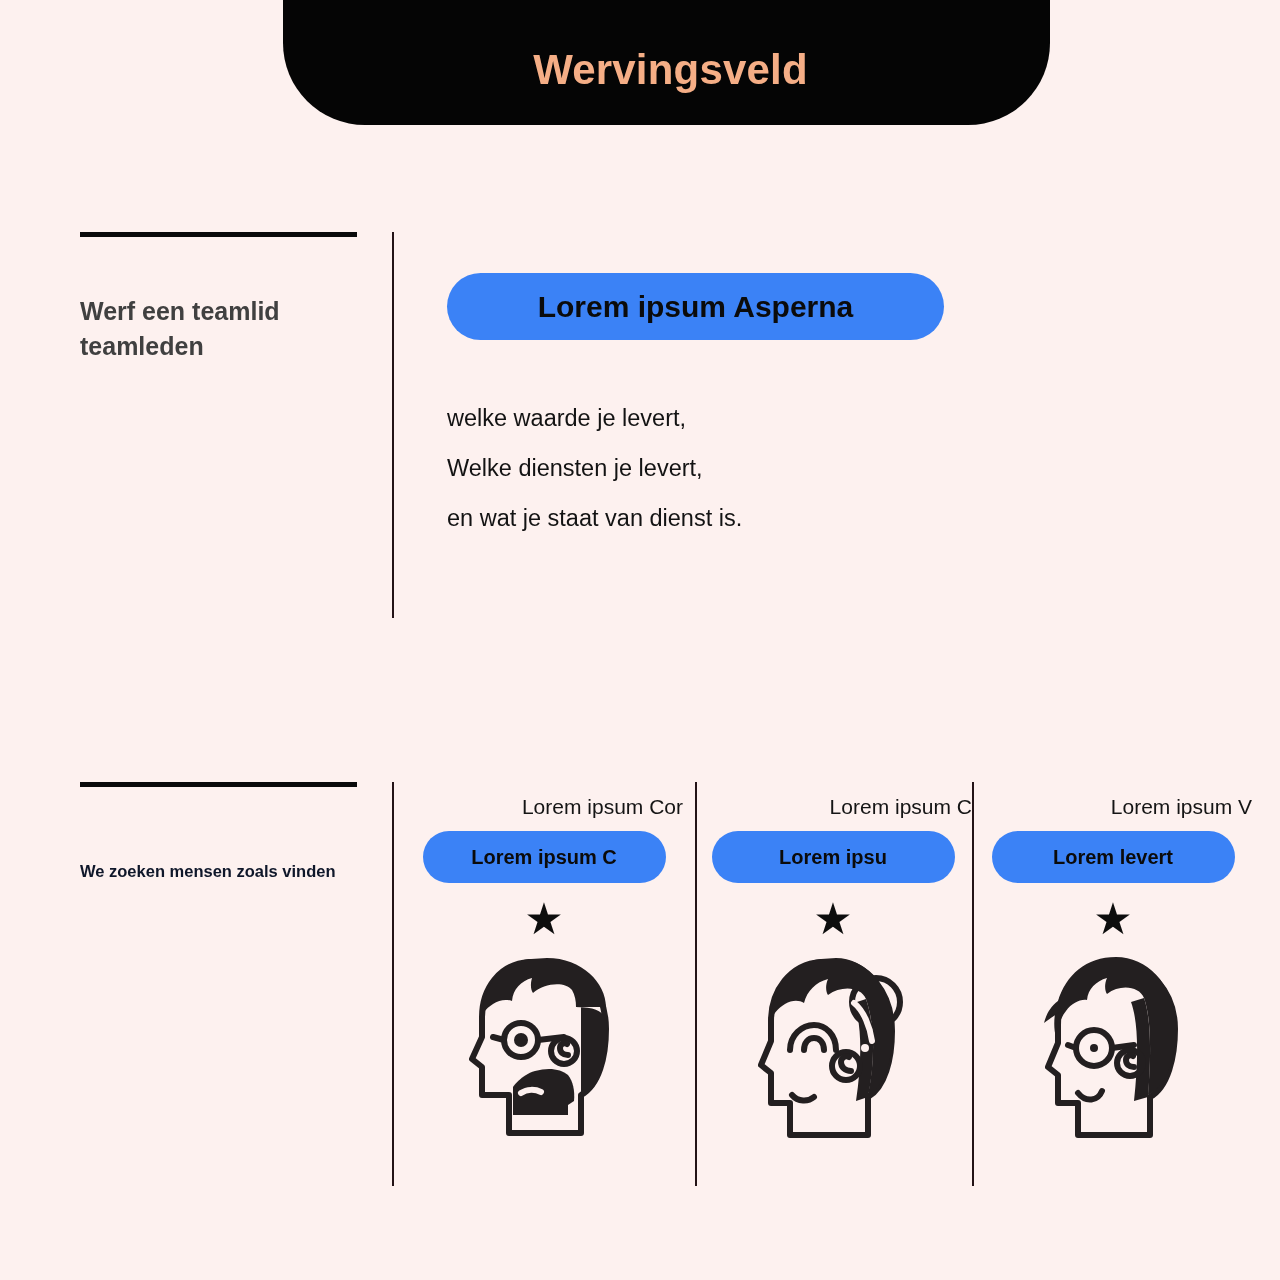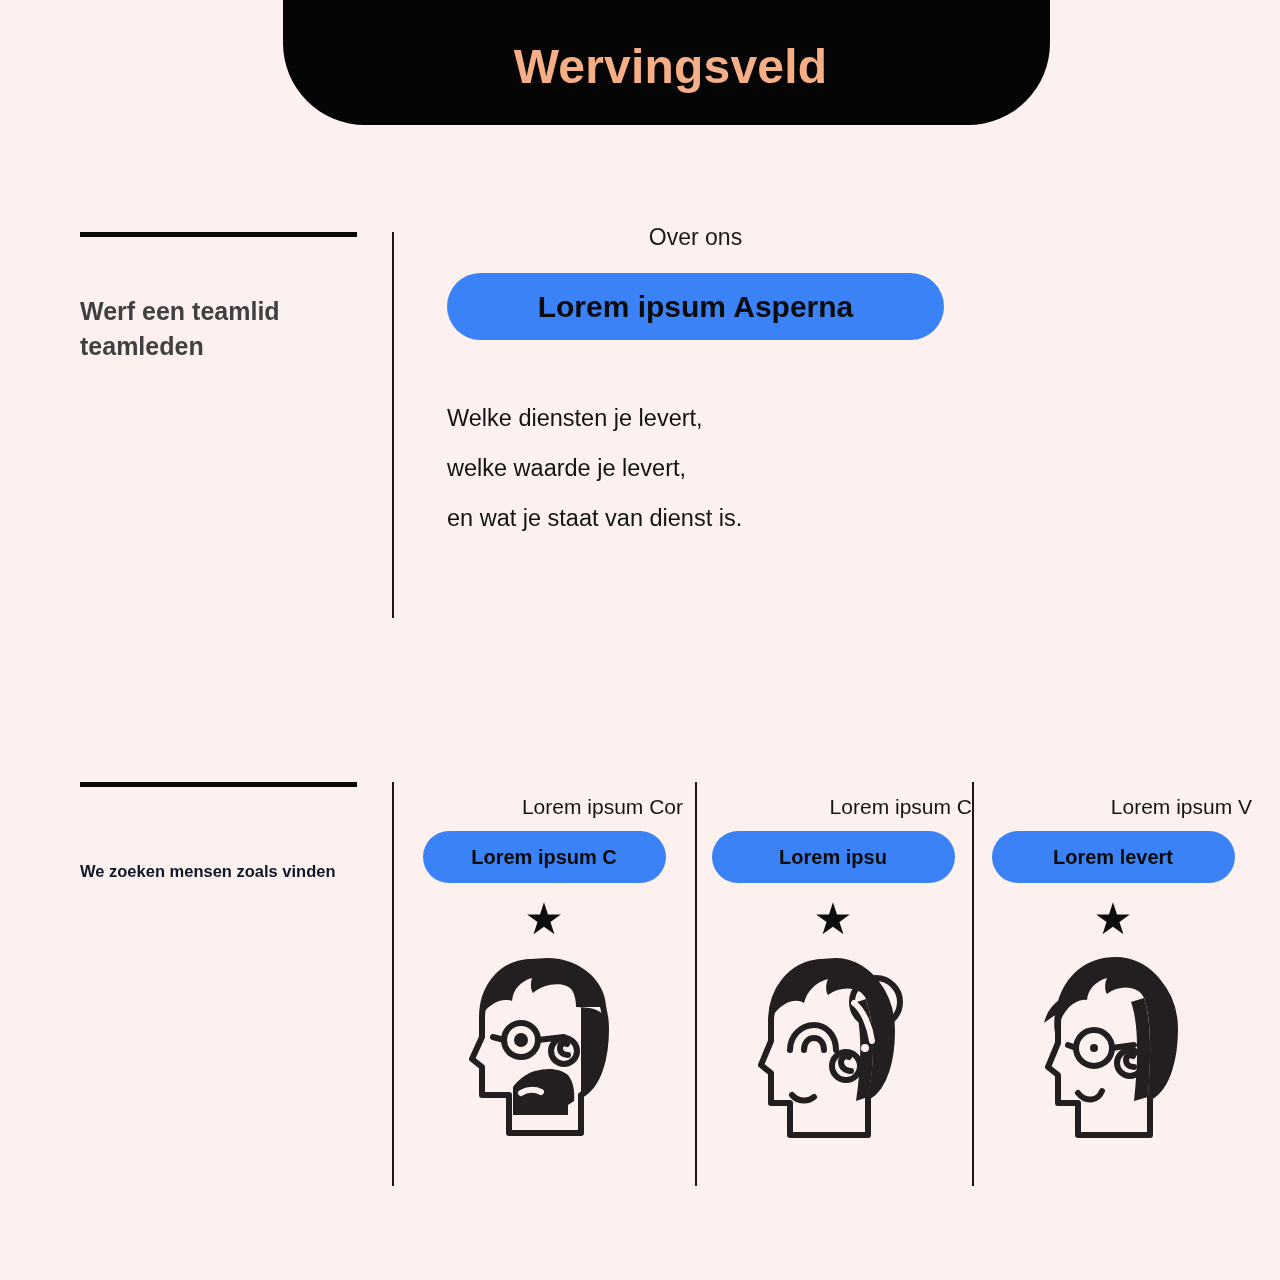--- a/index.html
+++ b/index.html
@@ -26,21 +26,21 @@
     background: #050505;
     border-radius: 0 0 82px 82px;
     display: flex;
     align-items: flex-end;
     justify-content: center;
     box-sizing: border-box;
     padding-bottom: 34px;
   }
   .header-title {
     color: #F5AE86;
-    font-size: 48px;
+    font-size: 42px;
     font-weight: bold;
     letter-spacing: 0.2px;
     line-height: 1;
     margin-left: 8px;
   }
 
   
   .section-top {
     position: absolute;
     left: 0;
@@ -190,29 +190,28 @@
 </div>
 
 <div class="section-top">
 
   <div class="rule rule-top"></div>
 
   <div class="side-heading">Werf een teamlid teamleden</div>
 
   <div class="vline vline-top"></div>
 
-  <div class="overons-label">Over ons</div>
 
   <div class="pill pill-main">
     <span>Lorem ipsum Asperna</span>
   </div>
 
   <div class="body-copy">
+    <div>welke waarde je levert,</div>
     <div>Welke diensten je levert,</div>
-    <div>welke waarde je levert,</div>
     <div>en wat je staat van dienst is.</div>
   </div>
 </div>
 
 <div class="section-bottom">
 
   <div class="rule rule-bottom"></div>
 
   <div class="side-subheading">We zoeken mensen zoals vinden</div>
 

